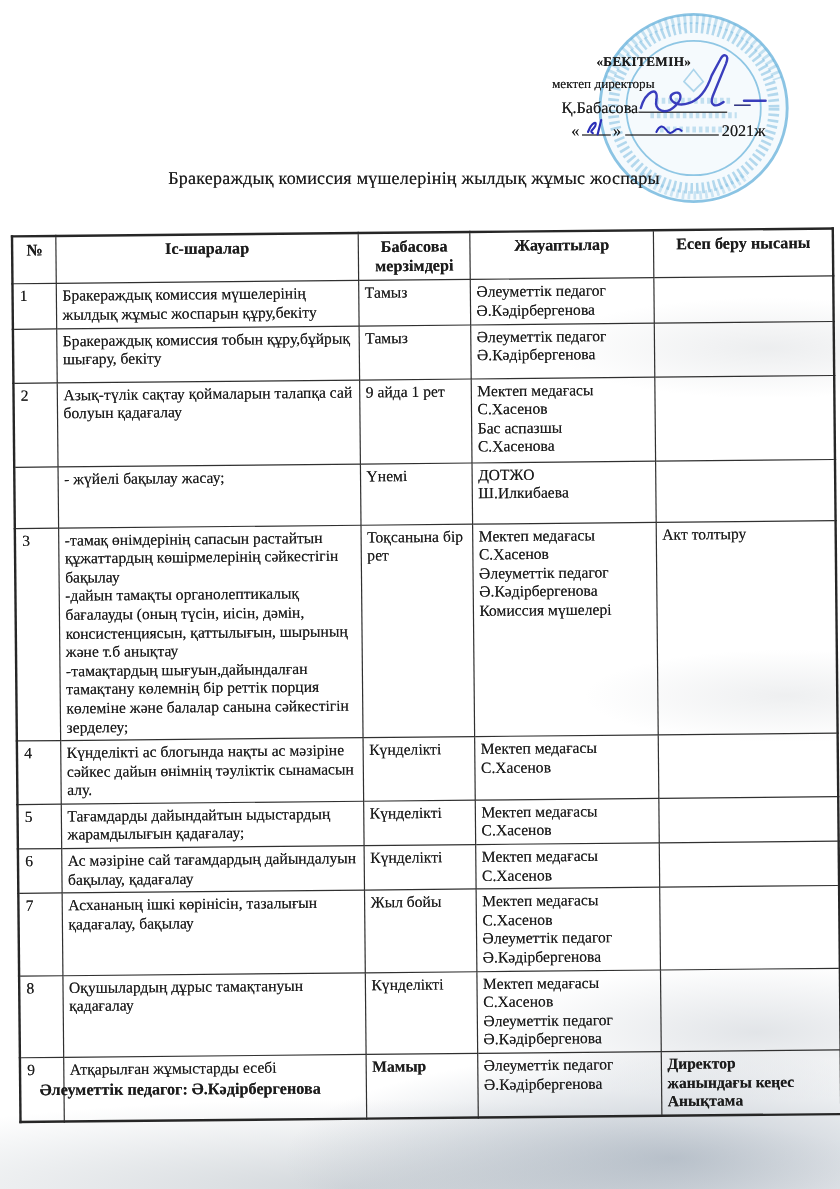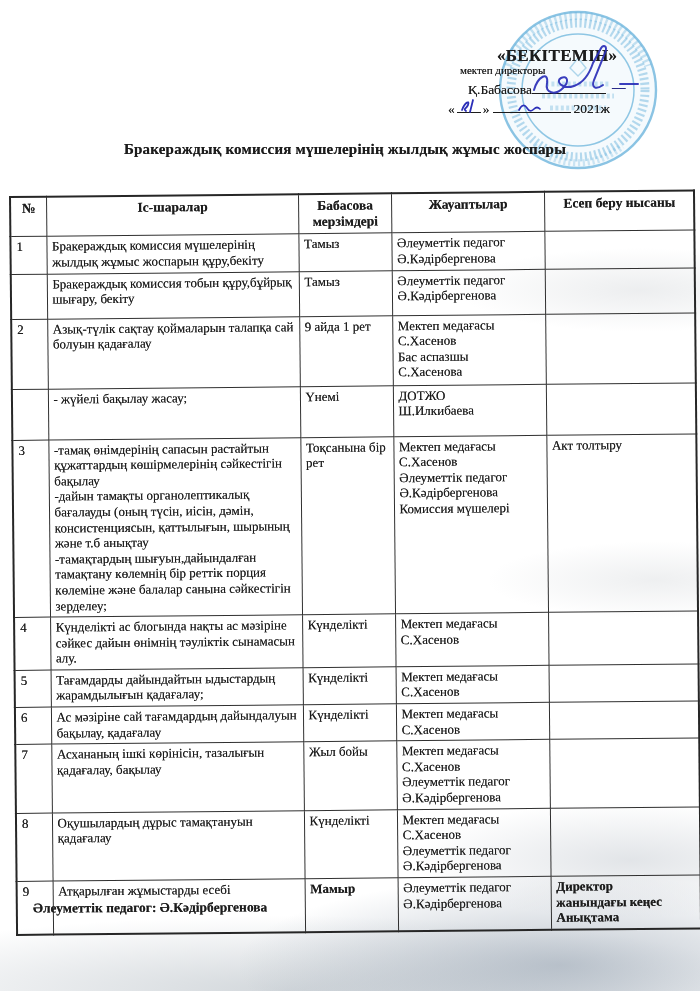--- a/index.html
+++ b/index.html
@@ -12,33 +12,33 @@
       radial-gradient(ellipse 240px 55px at 655px 580px, rgba(170,176,182,.20), transparent 70%),
       radial-gradient(ellipse 300px 80px at 630px 860px, rgba(150,160,172,.28), transparent 72%),
       radial-gradient(ellipse 430px 120px at 560px 965px, rgba(138,152,168,.55), transparent 75%),
       radial-gradient(ellipse 620px 95px at 290px 990px, rgba(148,160,170,.42), transparent 78%),
       linear-gradient(#ffffff,#ffffff);
   }
   
   .stamp{position:absolute;left:494px;top:6px;width:168px;height:168px;opacity:.88;}
   
   .appr-line{position:absolute;white-space:nowrap;}
-  .appr-title{left:497px;top:46px;font-size:17px;font-weight:bold;letter-spacing:.3px;}
+  .appr-title{left:497px;top:46px;font-size:11px;font-weight:bold;letter-spacing:.3px;}
   .appr-role{left:460px;top:64px;font-size:11px;}
   .appr-name{left:468px;top:81px;font-size:13.5px;text-align:right;}
-  .appr-date{left:448px;top:100px;font-size:13.5px;}
+  .appr-date{left:476px;top:100px;font-size:13.5px;}
   .uline{display:inline-block;border-bottom:1.4px solid #1c1c1c;height:12px;position:relative;vertical-align:baseline;}
   .u-sig{width:74px;}
   .u-day{width:24px;margin:0 2px;}
   .u-month{width:78px;margin:0 3px;}
   .hand{position:absolute;left:0;bottom:-3px;overflow:visible;}
   .sig-svg{position:absolute;left:528px;top:54px;width:118px;height:50px;overflow:visible;}
   .dash-after{display:inline-block;margin-left:6px;color:#23268f;font-weight:bold;transform:translateY(-3px);}
   
-  .doc-title{position:absolute;left:0;top:141px;width:690px;text-align:center;font-size:15px;font-weight:bold;letter-spacing:.2px;}
+  .doc-title{position:absolute;left:0;top:141px;width:690px;text-align:center;font-size:15px;font-weight:normal;letter-spacing:.2px;}
   .doc-subtitle{position:absolute;left:0;top:161px;width:690px;text-align:center;font-size:13.5px;}
   
   .tablewrap{position:absolute;left:9px;top:196px;transform:rotate(-0.55deg);transform-origin:0 0;}
   table.doc{border-collapse:collapse;table-layout:fixed;width:684px;font-size:13px;line-height:1.2;}
   table.doc{border:2px solid #262626;}
   table.doc th,table.doc td{border:1.3px solid #303030;vertical-align:top;padding:2px 4px 3px 5px;overflow:hidden;}
   table.doc th{font-size:13.5px;font-weight:bold;text-align:center;padding-top:3px;}
   td.c-num{padding-left:7px;}
   .pre{white-space:pre-line;}
   tr.h-tall1{height:45px;} tr.h-tall2{height:51px;} tr.h-r2{height:70px;} tr.h-last{height:52px;}

